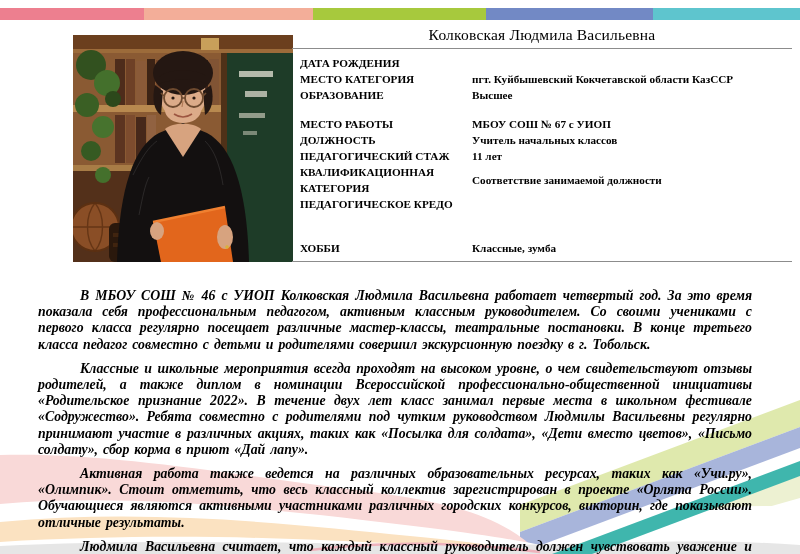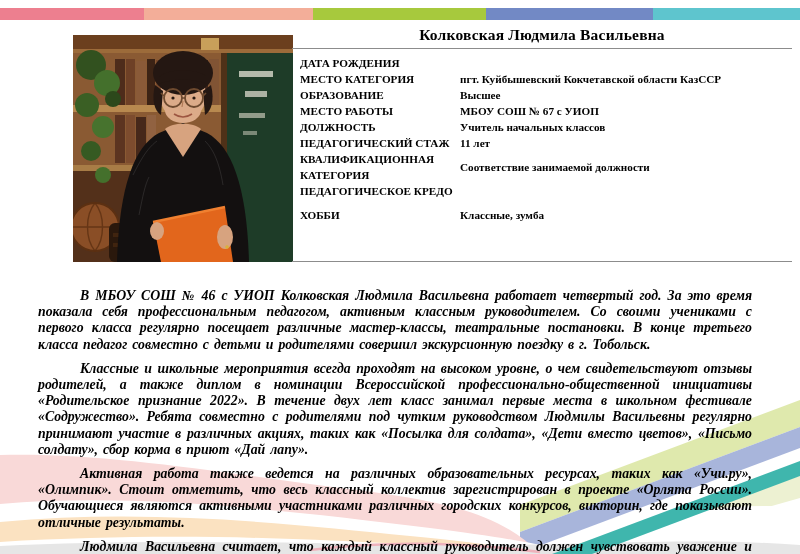--- a/index.html
+++ b/index.html
@@ -15,32 +15,32 @@
   .seg2{width:169px;background:#f3ae99;}
   .seg3{width:173px;background:#a7c93d;}
   .seg4{width:167px;background:#7289c5;}
   .seg5{width:147px;background:#5ec5ce;}
   
   .photo{position:absolute;left:73px;top:35px;width:220px;height:227px;z-index:2;}
   .photo svg{display:block;width:100%;height:100%;}
   
   .page-title{
     position:absolute;left:292px;top:26px;width:500px;z-index:2;
-    font-size:15.5px;font-weight:bold;text-align:center;letter-spacing:.2px;
+    font-size:15.5px;font-weight:normal;text-align:center;letter-spacing:.2px;
   }
   .rule{position:absolute;left:292px;width:500px;border-top:1px solid #8c8c8c;z-index:2;}
   .rule-top{top:48px;}
   .rule-bottom{top:261px;}
   .fields{position:absolute;left:300px;top:55px;width:492px;z-index:2;}
-  .field-row{display:grid;grid-template-columns:160px 1fr;column-gap:0;}
+  .field-row{display:grid;grid-template-columns:160px 1fr;column-gap:0;gap:12px;}
   .field-label,.field-value{font-size:11.2px;font-weight:bold;line-height:16px;}
-  .field-row:nth-child(4){margin-top:0;}
+  .field-row:nth-child(4){margin-top:13px;}
   .field-row:nth-child(7) .field-value{padding-top:8px;}
   .field-row:nth-child(8) .field-value{padding-top:4px;padding-bottom:2px;}
-  .field-row:nth-child(9){margin-top:8px;}
+  .field-row:nth-child(9){margin-top:28px;}
   
   .article{
     position:absolute;left:30px;top:280px;width:730px;z-index:2;
     font-size:13.8px;font-style:italic;font-weight:600;line-height:16.2px;
     text-align:justify;word-spacing:1.5px;
   }
   .article p{margin:8px;text-indent:42px;}
   
   .decor{position:absolute;inset:0;z-index:0;}
   .decor svg{display:block;width:800px;height:554px;}

